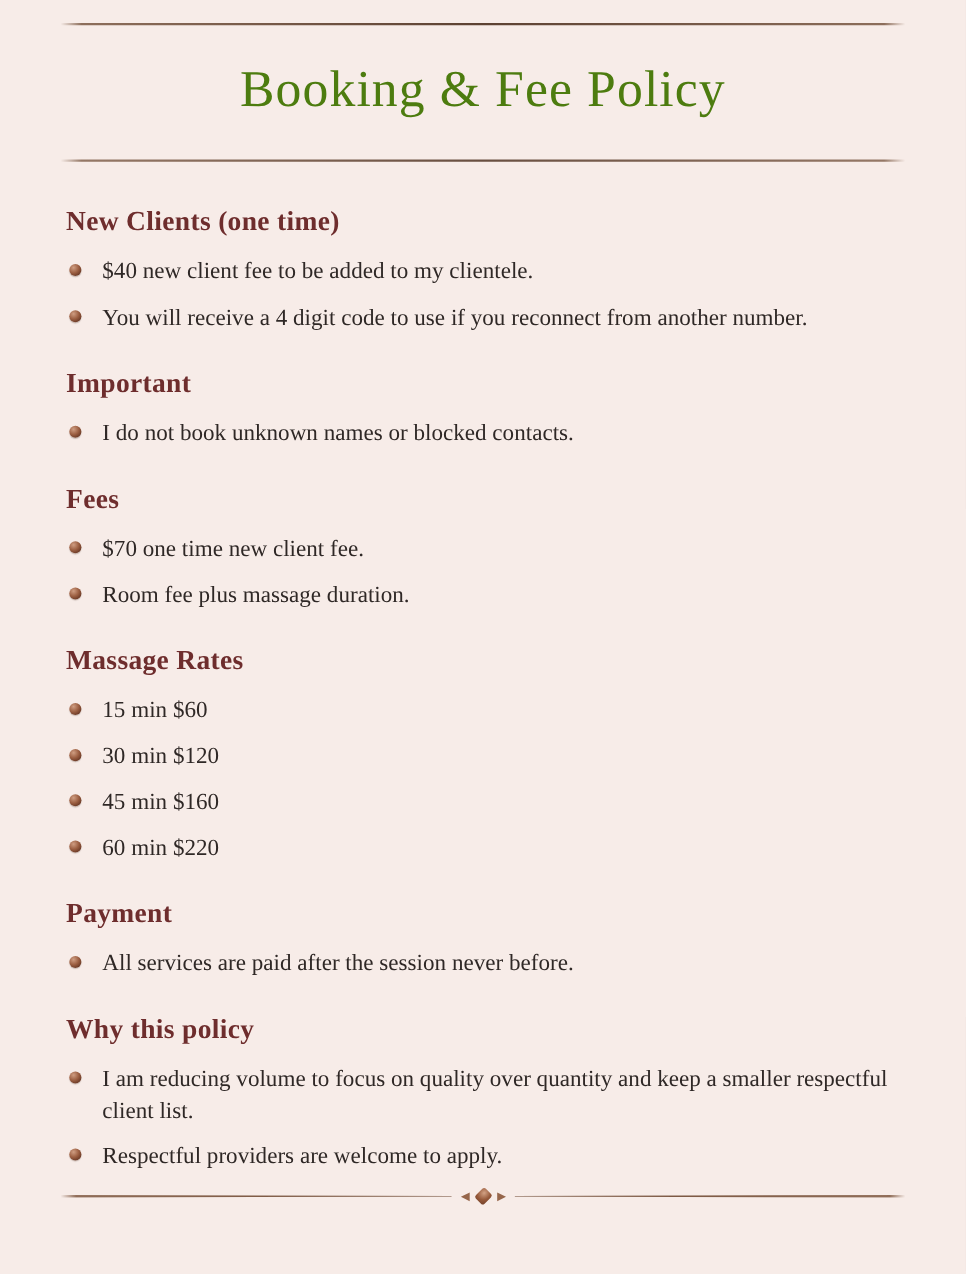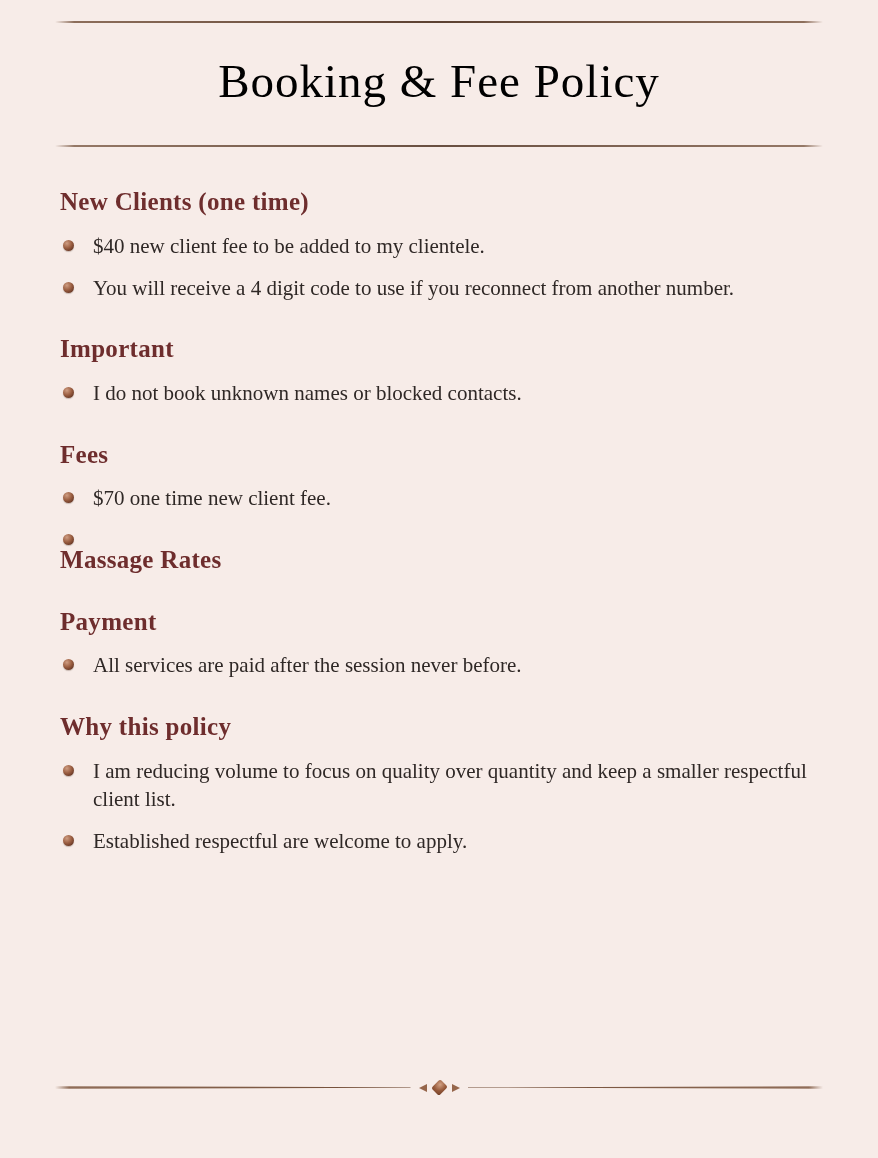--- a/index.html
+++ b/index.html
@@ -31,21 +31,21 @@
   .rule-top   { margin-top: 21px; }
   .rule-title { margin-top: 36px; opacity: 0.92; }
 
   .title {
     margin: 30px 0 0 0;
     text-align: center;
     font-size: 47px;
     font-weight: 400;
     letter-spacing: 1px;
     line-height: 1.2;
-    color: #000000;
+    color: #4d7c0f;
   }
 
   .content {
     padding: 2px 22px 0 60px;
   }
 
   .section-heading {
     font-size: 25px;
     font-weight: 700;
     color: #6e2d2d;
@@ -160,26 +160,48 @@
   <section class="section">
     <h2 class="section-heading">Fees</h2>
     <ul class="bullets">
   <li class="bullet-item">
     <span class="bullet-dot"></span>
     <span class="bullet-text">$70 one time new client fee.</span>
   </li>
 
   <li class="bullet-item">
     <span class="bullet-dot"></span>
+    <span class="bullet-text">Room fee plus massage duration.</span>
   </li>
 </ul>
   </section>
 
   <section class="section">
     <h2 class="section-heading">Massage Rates</h2>
+    <ul class="bullets">
+  <li class="bullet-item">
+    <span class="bullet-dot"></span>
+    <span class="bullet-text">15 min $60</span>
+  </li>
+
+  <li class="bullet-item">
+    <span class="bullet-dot"></span>
+    <span class="bullet-text">30 min $120</span>
+  </li>
+
+  <li class="bullet-item">
+    <span class="bullet-dot"></span>
+    <span class="bullet-text">45 min $160</span>
+  </li>
+
+  <li class="bullet-item">
+    <span class="bullet-dot"></span>
+    <span class="bullet-text">60 min $220</span>
+  </li>
+</ul>
   </section>
 
   <section class="section">
     <h2 class="section-heading">Payment</h2>
     <ul class="bullets">
   <li class="bullet-item">
     <span class="bullet-dot"></span>
     <span class="bullet-text">All services are paid after the session never before.</span>
   </li>
 </ul>
@@ -189,21 +211,21 @@
     <h2 class="section-heading">Why this policy</h2>
     <ul class="bullets">
   <li class="bullet-item">
     <span class="bullet-dot"></span>
     <span class="bullet-text">I am reducing volume to focus on quality over quantity and keep a smaller respectful client list.</span>
   </li>
 
 
   <li class="bullet-item">
     <span class="bullet-dot"></span>
-    <span class="bullet-text">Established respectful are welcome to apply.</span>
+    <span class="bullet-text">Respectful providers are welcome to apply.</span>
   </li>
 </ul>
   </section>
 </div>
 
   <div class="ornament-divider">
     <span class="orn-line left"></span>
     <span class="orn-arrow left"></span>
     <span class="orn-diamond"></span>
     <span class="orn-arrow right"></span>

